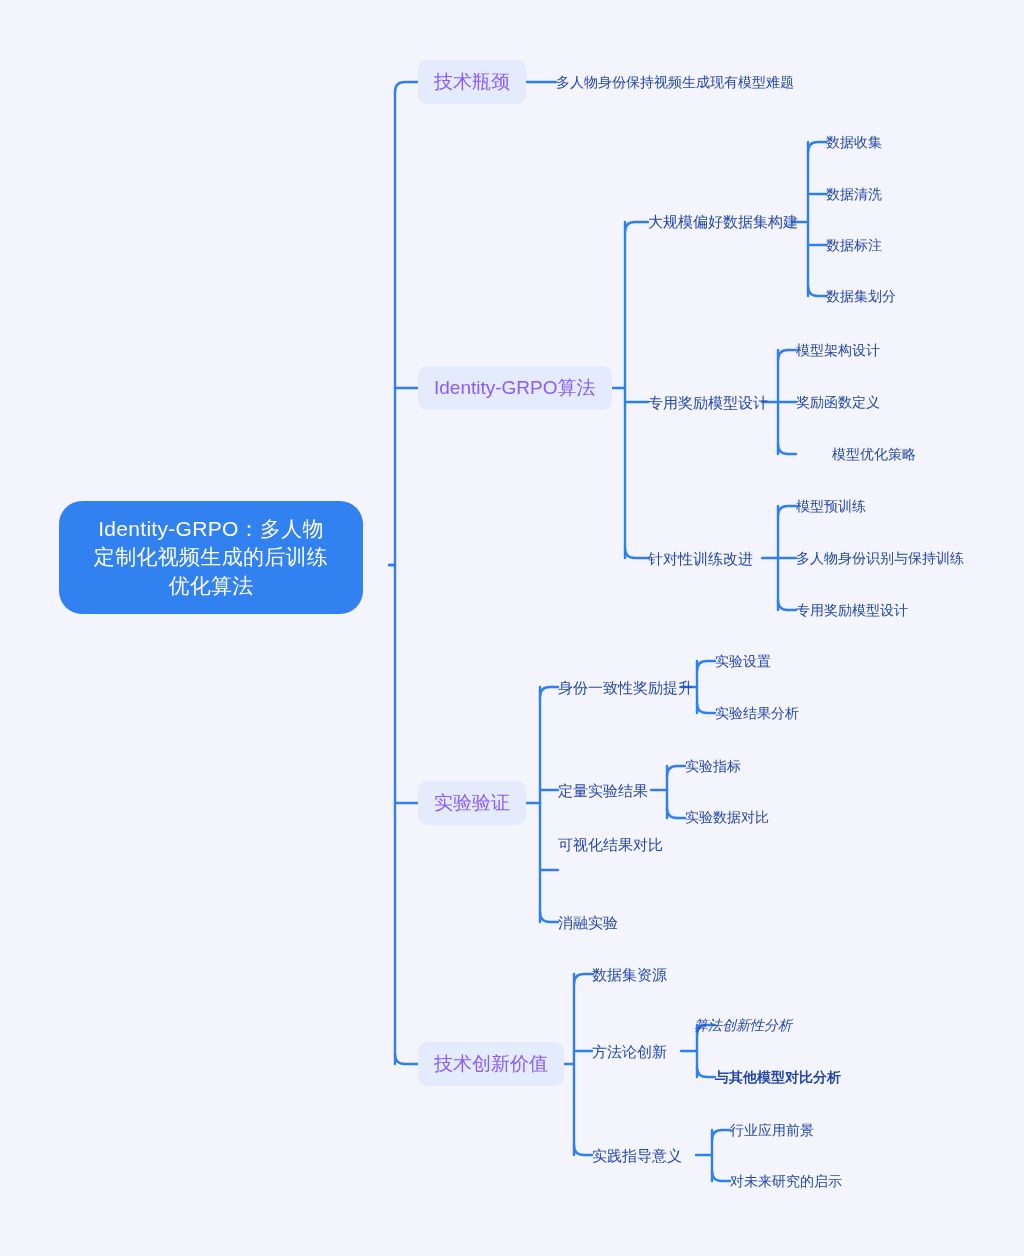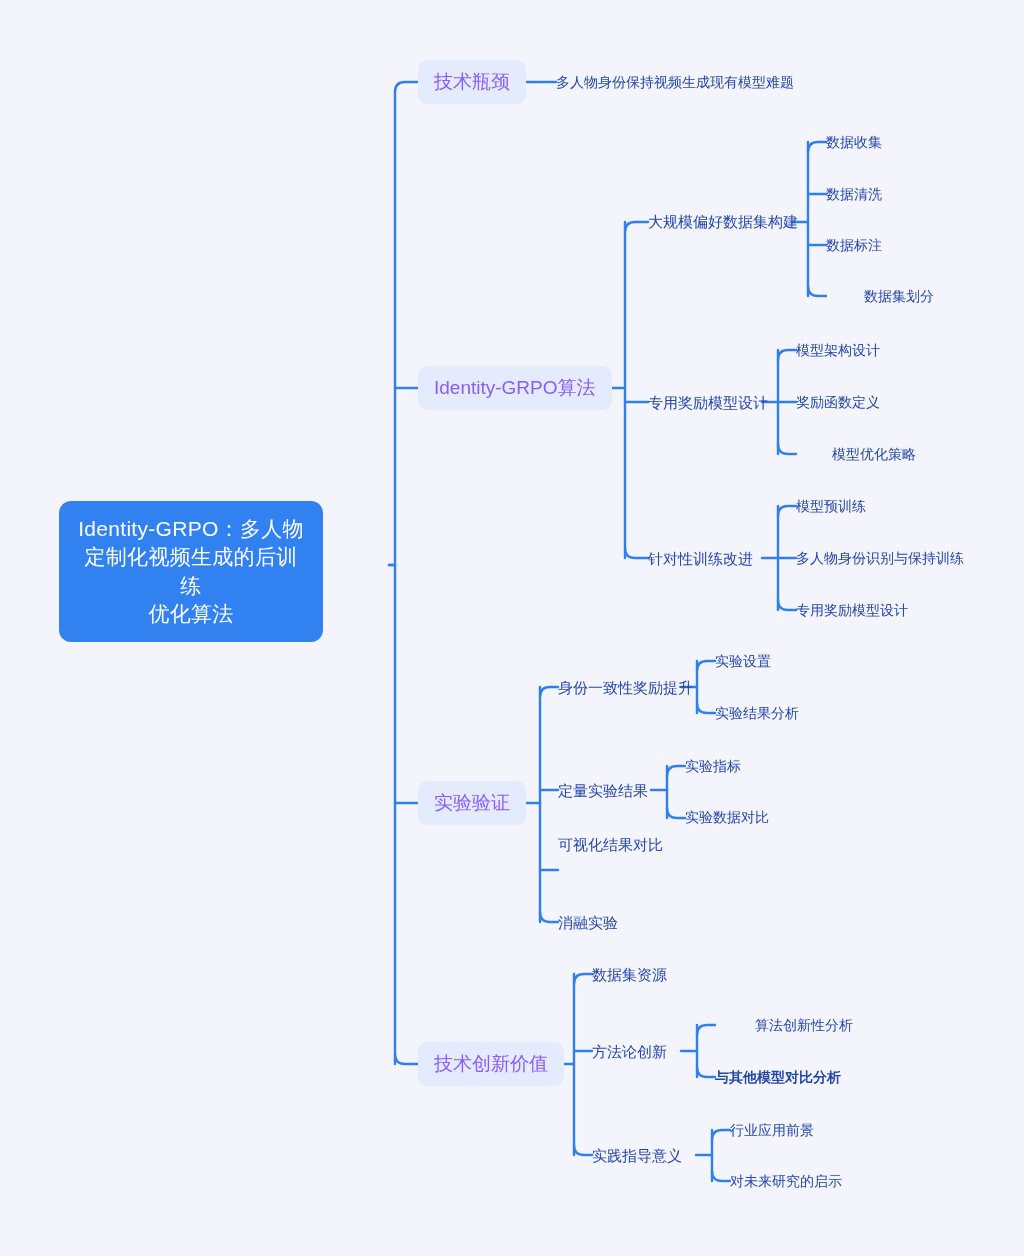--- a/index.html
+++ b/index.html
@@ -153,36 +153,36 @@
     <path d="M697,1025 L697,1077"></path>
     <path d="M697,1035 Q697,1025 707,1025 L715,1025"></path>
     <path d="M697,1067 Q697,1077 707,1077 L715,1077"></path>
 
     <path d="M696,1155 L712,1155"></path>
     <path d="M712,1130 L712,1181"></path>
     <path d="M712,1140 Q712,1130 722,1130 L730,1130"></path>
     <path d="M712,1171 Q712,1181 722,1181 L730,1181"></path>
   </svg>
 
-  <div class="node node-root" style="left:59px; top:501px; width:264px;">
+  <div class="node node-root" style="left:59px; top:501px; width:304px;border-radius:23px;">
     <div>Identity-GRPO：多人物</div>
     <div>定制化视频生成的后训练</div>
     <div>优化算法</div>
   </div>
 
   <div class="node node-branch" style="left:418px; top:60px;">技术瓶颈</div>
   <div class="node node-leaf" style="left:556px; top:73px;">多人物身份保持视频生成现有模型难题</div>
 
   <div class="node node-branch" style="left:418px; top:366px;">Identity-GRPO算法</div>
 
   <div class="node node-sub" style="left:648px; top:212px;">大规模偏好数据集构建</div>
   <div class="node node-leaf" style="left:826px; top:133px;">数据收集</div>
   <div class="node node-leaf" style="left:826px; top:185px;">数据清洗</div>
   <div class="node node-leaf" style="left:826px; top:236px;">数据标注</div>
-  <div class="node node-leaf" style="left:826px; top:287px;margin-left:38px;">数据集划分</div>
+  <div class="node node-leaf" style="left:826px; top:287px;">数据集划分</div>
 
   <div class="node node-sub" style="left:648px; top:393px;">专用奖励模型设计</div>
   <div class="node node-leaf" style="left:796px; top:341px;">模型架构设计</div>
   <div class="node node-leaf" style="left:796px; top:393px;">奖励函数定义</div>
   <div class="node node-leaf" style="left:832px; top:445px;">模型优化策略</div>
 
   <div class="node node-sub" style="left:648px; top:549px;">针对性训练改进</div>
   <div class="node node-leaf" style="left:796px; top:497px;">模型预训练</div>
   <div class="node node-leaf" style="left:796px; top:549px;">多人物身份识别与保持训练</div>
   <div class="node node-leaf" style="left:796px; top:601px;">专用奖励模型设计</div>
@@ -198,20 +198,20 @@
   <div class="node node-leaf" style="left:685px; top:809px;font-family:Liberation Serif, serif;">实验数据对比</div>
 
   <div class="node node-sub" style="left:558px; top:835px;">可视化结果对比</div>
   <div class="node node-sub" style="left:558px; top:913px;">消融实验</div>
 
   <div class="node node-branch" style="left:418px; top:1042px;">技术创新价值</div>
 
   <div class="node node-sub" style="left:592px; top:965px;">数据集资源</div>
 
   <div class="node node-sub" style="left:592px; top:1042px;">方法论创新</div>
-  <div class="node node-leaf" style="left:755px; top:1016px;">算法创新性分析</div>
+  <div class="node node-leaf" style="left:694px; top:1016px;font-style:italic;">算法创新性分析</div>
   <div class="node node-leaf" style="left:715px; top:1068px;font-weight:bold;">与其他模型对比分析</div>
 
   <div class="node node-sub" style="left:592px; top:1146px;">实践指导意义</div>
   <div class="node node-leaf" style="left:730px; top:1121px;">行业应用前景</div>
   <div class="node node-leaf" style="left:730px; top:1172px;">对未来研究的启示</div>
 
 </div>
 
 </body></html>

